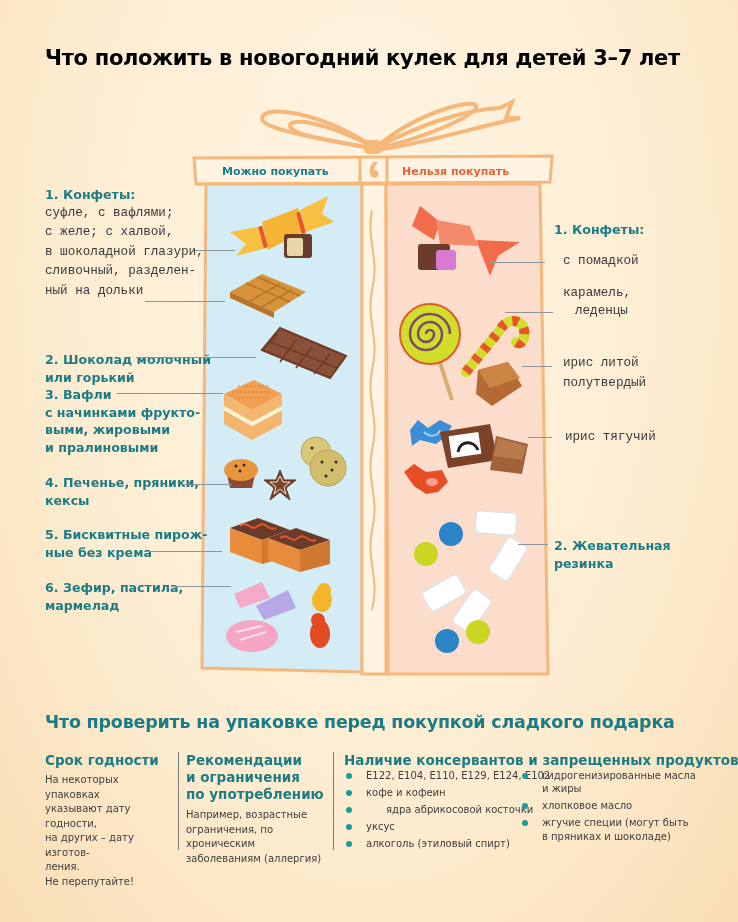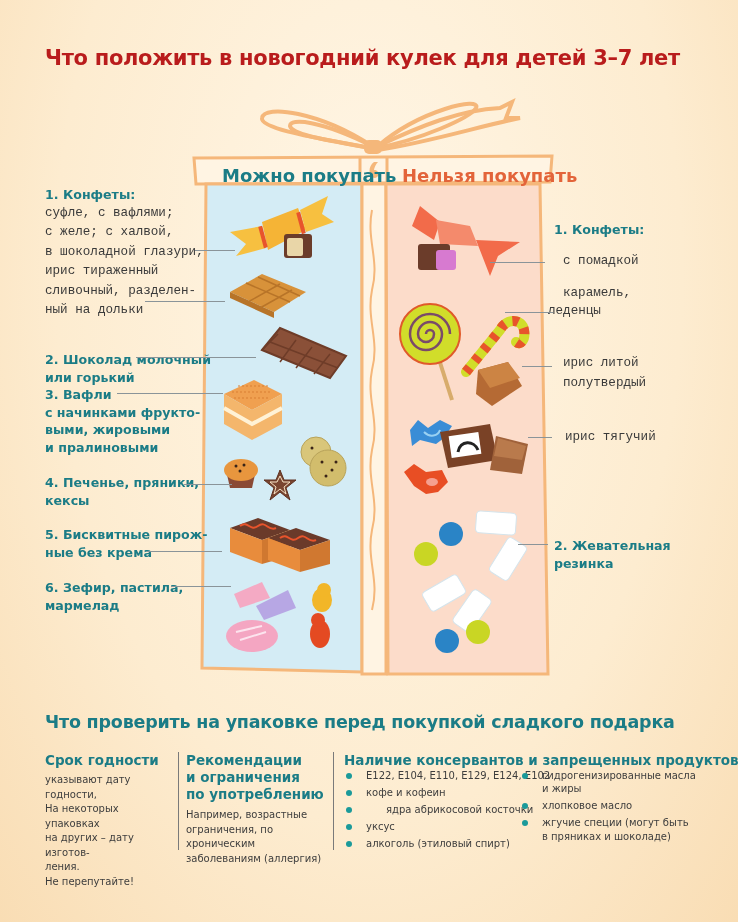--- a/index.html
+++ b/index.html
@@ -1,27 +1,27 @@
 <!DOCTYPE html>
 <html><head>
 <meta charset="utf-8">
 <style>
   html,body{margin:0;padding:0;}
   body{width:738px;height:922px;overflow:hidden;position:relative;
     font-family:"DejaVu Sans","Liberation Sans",sans-serif;
     background:radial-gradient(ellipse at 50% 30%, #fff6e6 0%, #fdecd0 60%, #f9ddb4 100%);}
   .abs{position:absolute;}
-  .title{left:45px;top:46px;font-size:21px;font-weight:bold;color:#b91c1c;letter-spacing:-0.3px;white-space:nowrap;}
+  .title{left:45px;top:46px;font-size:21px;font-weight:bold;color:#000000;letter-spacing:-0.3px;white-space:nowrap;}
   .teal{color:#1b7c86;}
   .dark{color:#3a3a3a;font-family:Liberation Mono, monospace;}
   .lbl{font-size:12.6px;line-height:19.5px;white-space:nowrap;}
   .hdr{font-weight:bold;font-size:12.6px;color:#1b7c86;line-height:17.5px;white-space:nowrap;}
   .line{position:absolute;height:1px;background:#8a9499;}
   svg{position:absolute;left:0;top:0;}
-  .tab{position:absolute;font-weight:bold;font-size:18px;white-space:nowrap;}
+  .tab{position:absolute;font-weight:bold;font-size:11px;white-space:nowrap;}
   .section2{left:45px;top:712px;font-size:17.5px;font-weight:bold;color:#1b7c86;white-space:nowrap;letter-spacing:-0.2px;}
   .col-h{font-weight:bold;color:#1b7c86;font-size:13.5px;line-height:17px;}
   .col-t{color:#3d3d3d;font-size:10px;line-height:14.5px;}
   .vdiv{position:absolute;width:1px;background:#7a7a7a;}
   .bul{position:absolute;font-size:10px;color:#3d3d3d;line-height:14px;white-space:nowrap;}
   .dot{position:absolute;width:6px;height:6px;border-radius:50%;background:#1b9a9a;}
 </style>
 </head>
 <body>
 
@@ -167,21 +167,20 @@
 </svg>
 
 <div class="tab teal" style="left:222px;top:165px;">Можно покупать</div>
 <div class="tab" style="left:402px;top:165px;color:#e3643a;">Нельзя покупать</div>
 
 <div class="abs" style="left:45px;top:186px;">
   <div class="hdr">1. Конфеты:</div>
   <div class="lbl dark">суфле, с вафлями;</div>
   <div class="lbl dark">с желе; с халвой,</div>
   <div class="lbl dark">в шоколадной глазури,</div>
-  <div class="lbl dark">ирис тираженный</div>
   <div class="lbl dark">сливочный, разделен-</div>
   <div class="lbl dark">ный на дольки</div>
 </div>
 <div class="line" style="left:195px;top:250px;width:40px;"></div>
 <div class="line" style="left:145px;top:301px;width:80px;"></div>
 
 <div class="abs" style="left:45px;top:332px;margin-top:19px;">
   <div class="hdr">2. Шоколад молочный</div>
   <div class="hdr">или горький</div>
 </div>
@@ -210,41 +209,41 @@
 <div class="abs" style="left:45px;top:579px;">
   <div class="hdr">6. Зефир, пастила,</div>
   <div class="hdr">мармелад</div>
 </div>
 <div class="line" style="left:171px;top:586px;width:60px;"></div>
 
 <div class="abs hdr" style="left:554px;top:221px;">1. Конфеты:</div>
 <div class="abs lbl dark" style="left:563px;top:252px;">с помадкой</div>
 <div class="line" style="left:490px;top:262px;width:55px;"></div>
 <div class="abs lbl dark" style="left:563px;top:284px;">карамель,</div>
-<div class="abs lbl dark" style="left:548px;top:302px;text-align:right;">леденцы</div>
+<div class="abs lbl dark" style="left:575px;top:302px;text-align:right;">леденцы</div>
 <div class="line" style="left:505px;top:312px;width:48px;"></div>
 <div class="abs lbl dark" style="left:563px;top:354px;">ирис литой</div>
 <div class="abs lbl dark" style="left:563px;top:374px;">полутвердый</div>
 <div class="line" style="left:522px;top:366px;width:30px;"></div>
 <div class="abs lbl dark" style="left:565px;top:428px;">ирис тягучий</div>
 <div class="line" style="left:528px;top:437px;width:24px;"></div>
 
 <div class="abs" style="left:554px;top:537px;">
   <div class="hdr">2. Жевательная</div>
   <div class="hdr">резинка</div>
 </div>
 <div class="line" style="left:518px;top:544px;width:30px;"></div>
 
 <div class="abs section2">Что проверить на упаковке перед покупкой сладкого подарка</div>
 
 <div class="abs" style="left:45px;top:752px;width:130px;">
   <div class="col-h">Срок годности</div>
   <div style="height:4px"></div>
+  <div class="col-t">На некоторых упаковках</div>
   <div class="col-t">указывают дату годности,</div>
-  <div class="col-t">На некоторых упаковках</div>
   <div class="col-t">на других – дату изготов-</div>
   <div class="col-t">ления.</div>
   <div class="col-t">Не перепутайте!</div>
 </div>
 <div class="vdiv" style="left:178px;top:752px;height:98px;"></div>
 
 <div class="abs" style="left:186px;top:752px;width:150px;">
   <div class="col-h">Рекомендации</div>
   <div class="col-h">и ограничения</div>
   <div class="col-h">по употреблению</div>

